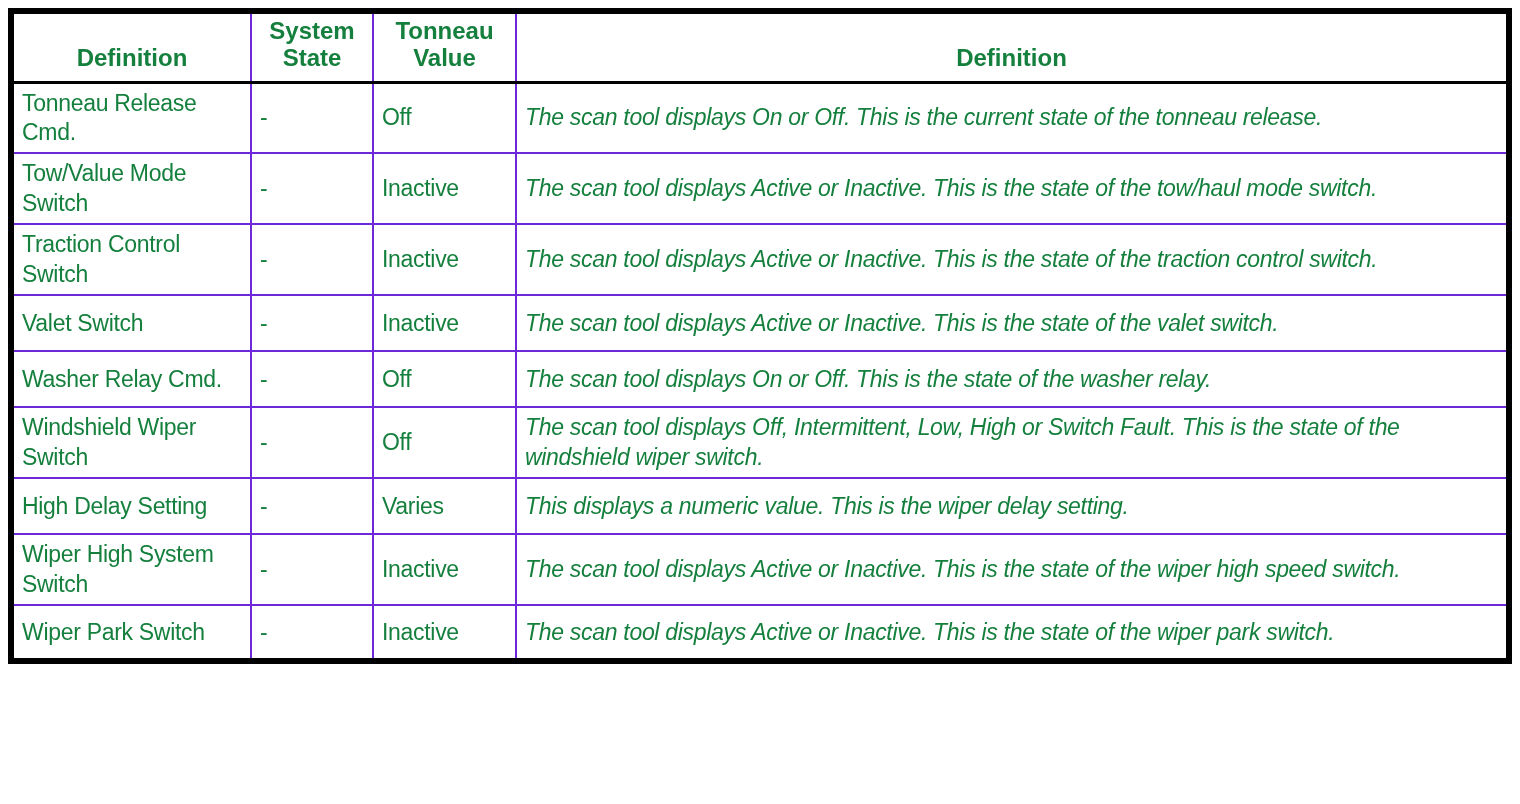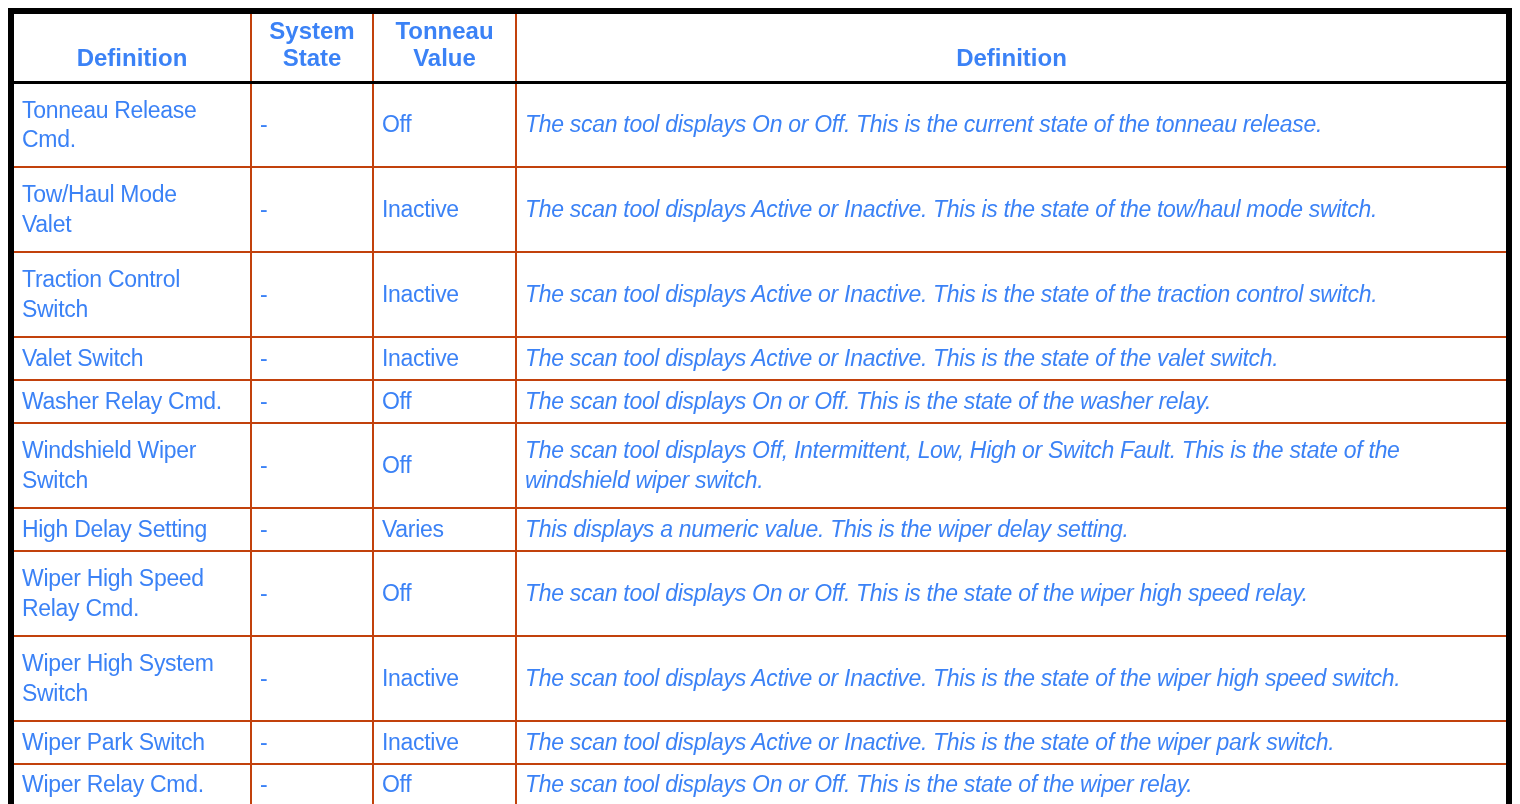--- a/index.html
+++ b/index.html
@@ -21,22 +21,22 @@
     width: 1504px;
     border: 6px solid #000;
     background: #fff;
   }
   col.c-parameter { width: 240px; }
   col.c-state     { width: 122px; }
   col.c-expected  { width: 143px; }
   col.c-definition{ width: auto;  }
 
   th, td {
-    border: 2px solid #c2410c;
-    color: #3b82f6;
+    border: 2px solid #6d28d9;
+    color: #15803d;
     background: #fff;
     overflow: hidden;
   }
   thead th {
     border-bottom: 3px solid #000;
     font-weight: bold;
     font-size: 24px;
     line-height: 1.12;
     text-align: center;
     vertical-align: bottom;
@@ -47,22 +47,22 @@
   tbody td {
     font-size: 23px;
     letter-spacing: -0.3px;
     line-height: 1.28;
     vertical-align: middle;
     padding: 2px 2px 2px 8px;
     box-sizing: border-box;
   }
   tbody td.cell-parameter { padding-right: 26px; }
   tbody td.cell-definition { padding-right: 4px; font-style: italic; }
-  tr.row-tall  { height: 85px; }
-  tr.row-short { height: 43px; }
+  tr.row-tall  { height: 71px; }
+  tr.row-short { height: 56px; }
 </style>
 </head>
 <body>
 
 <div class="doc-page">
   <table class="param-table">
     <colgroup>
       <col class="c-parameter">
       <col class="c-state">
       <col class="c-expected">
@@ -77,21 +77,21 @@
       </tr>
     </thead>
     <tbody>
         <tr class="row-tall">
     <td class="cell-parameter">Tonneau Release Cmd.</td>
     <td class="cell-state">-</td>
     <td class="cell-expected">Off</td>
     <td class="cell-definition">The scan tool displays On or Off. This is the current state of the tonneau release.</td>
   </tr>
         <tr class="row-tall">
-    <td class="cell-parameter">Tow/Haul Mode Valet</td>
+    <td class="cell-parameter">Tow/Value Mode Switch</td>
     <td class="cell-state">-</td>
     <td class="cell-expected">Inactive</td>
     <td class="cell-definition">The scan tool displays Active or Inactive. This is the state of the tow/haul mode switch.</td>
   </tr>
         <tr class="row-tall">
     <td class="cell-parameter">Traction Control Switch</td>
     <td class="cell-state">-</td>
     <td class="cell-expected">Inactive</td>
     <td class="cell-definition">The scan tool displays Active or Inactive. This is the state of the traction control switch.</td>
   </tr>
@@ -113,38 +113,26 @@
     <td class="cell-expected">Off</td>
     <td class="cell-definition">The scan tool displays Off, Intermittent, Low, High or Switch Fault. This is the state of the windshield wiper switch.</td>
   </tr>
         <tr class="row-short">
     <td class="cell-parameter">High Delay Setting</td>
     <td class="cell-state">-</td>
     <td class="cell-expected">Varies</td>
     <td class="cell-definition">This displays a numeric value. This is the wiper delay setting.</td>
   </tr>
         <tr class="row-tall">
-    <td class="cell-parameter">Wiper High Speed Relay Cmd.</td>
-    <td class="cell-state">-</td>
-    <td class="cell-expected">Off</td>
-    <td class="cell-definition">The scan tool displays On or Off. This is the state of the wiper high speed relay.</td>
-  </tr>
-        <tr class="row-tall">
     <td class="cell-parameter">Wiper High System Switch</td>
     <td class="cell-state">-</td>
     <td class="cell-expected">Inactive</td>
     <td class="cell-definition">The scan tool displays Active or Inactive. This is the state of the wiper high speed switch.</td>
   </tr>
         <tr class="row-short">
     <td class="cell-parameter">Wiper Park Switch</td>
     <td class="cell-state">-</td>
     <td class="cell-expected">Inactive</td>
     <td class="cell-definition">The scan tool displays Active or Inactive. This is the state of the wiper park switch.</td>
   </tr>
-        <tr class="row-short">
-    <td class="cell-parameter">Wiper Relay Cmd.</td>
-    <td class="cell-state">-</td>
-    <td class="cell-expected">Off</td>
-    <td class="cell-definition">The scan tool displays On or Off. This is the state of the wiper relay.</td>
-  </tr>
       </tbody>
   </table>
 </div>
 
 </body></html>

